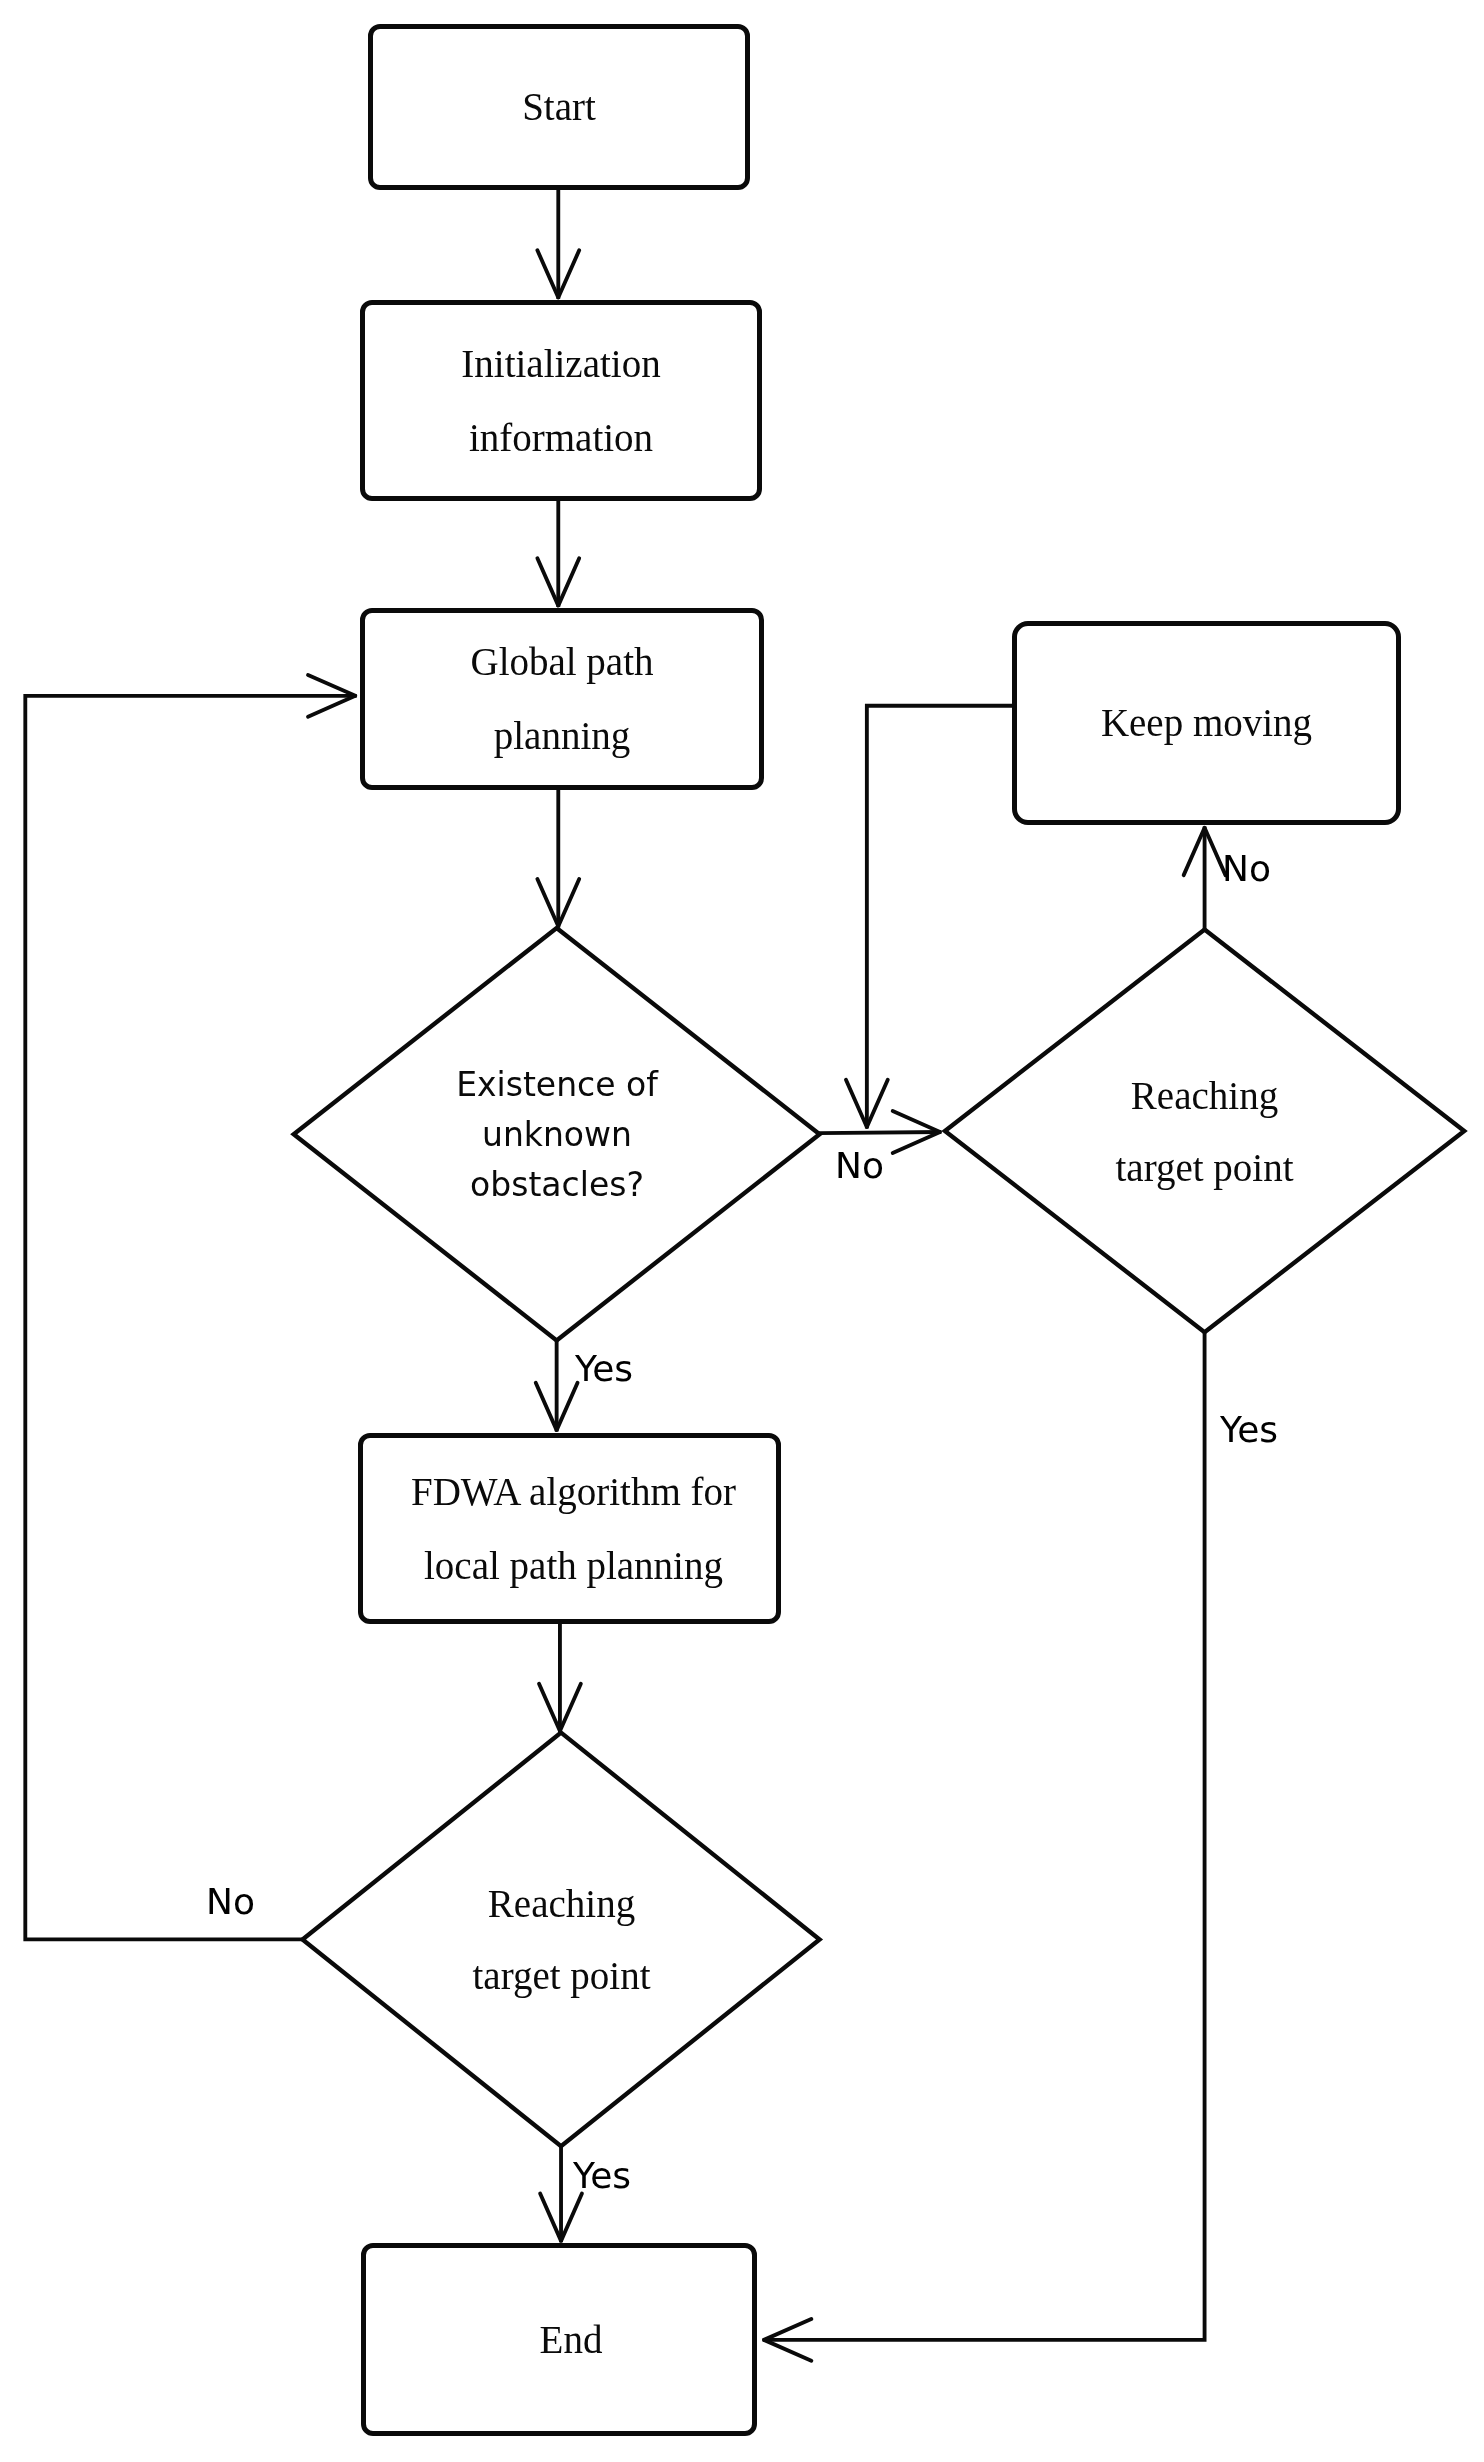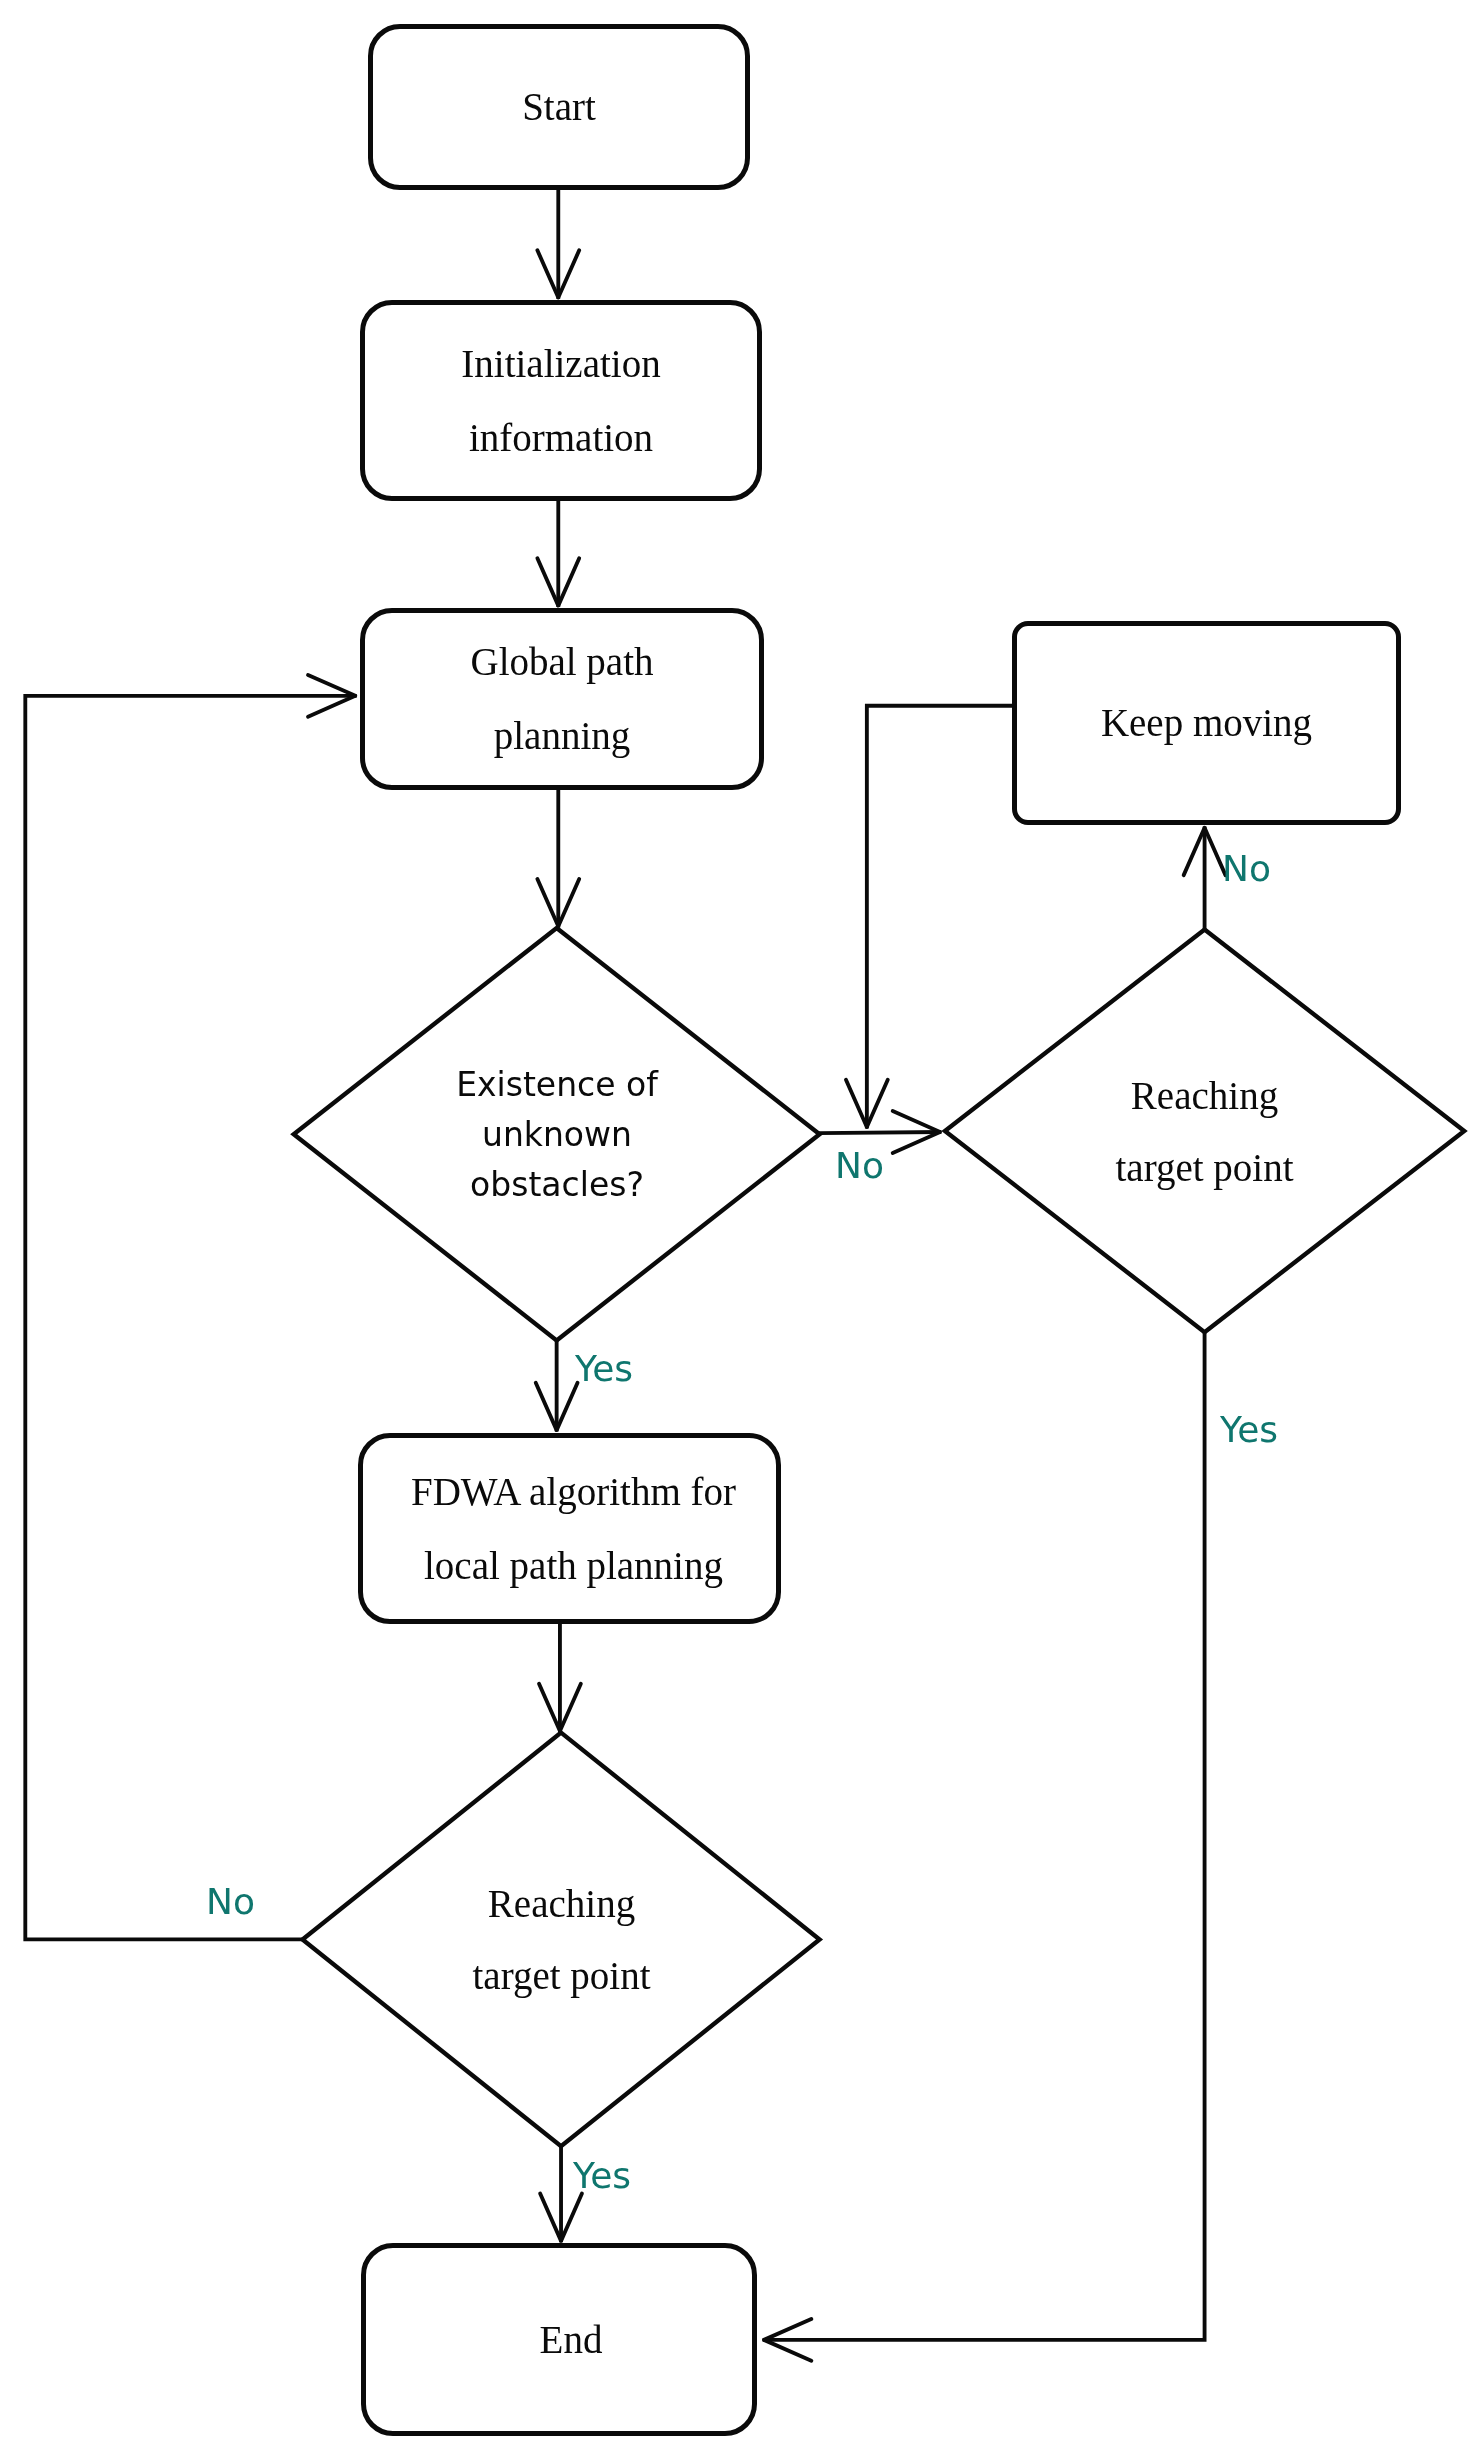--- a/index.html
+++ b/index.html
@@ -33,21 +33,21 @@
   .diamond-shape {
     fill: #ffffff;
     stroke: #0a0a0a;
     stroke-width: 8;
     stroke-linejoin: miter;
   }
   .node-box {
     position: absolute;
     box-sizing: border-box;
     border: 5px solid #0a0a0a;
-    border-radius: 32px;
+    border-radius: 12px;
     background: #ffffff;
     display: flex;
     align-items: center;
     justify-content: center;
     text-align: center;
     font-size: 39px;
     line-height: 74px;
     white-space: pre-line;
   }
   .diamond-text {
@@ -66,21 +66,21 @@
   .diamond-text.sans {
     font-family: "DejaVu Sans", "Liberation Sans", sans-serif;
     font-size: 33px;
     line-height: 50px;
   }
   .edge-label {
     position: absolute;
     font-family: "DejaVu Sans", "Liberation Sans", sans-serif;
     font-size: 36px;
     line-height: 43px;
-    color: #0f766e;
+    color: #000000;
     white-space: nowrap;
   }
 </style>
 </head>
 <body>
 
 <div id="canvas">
 
   <svg id="connector-layer" viewBox="0 0 2698 4476" xmlns="http://www.w3.org/2000/svg">
 

